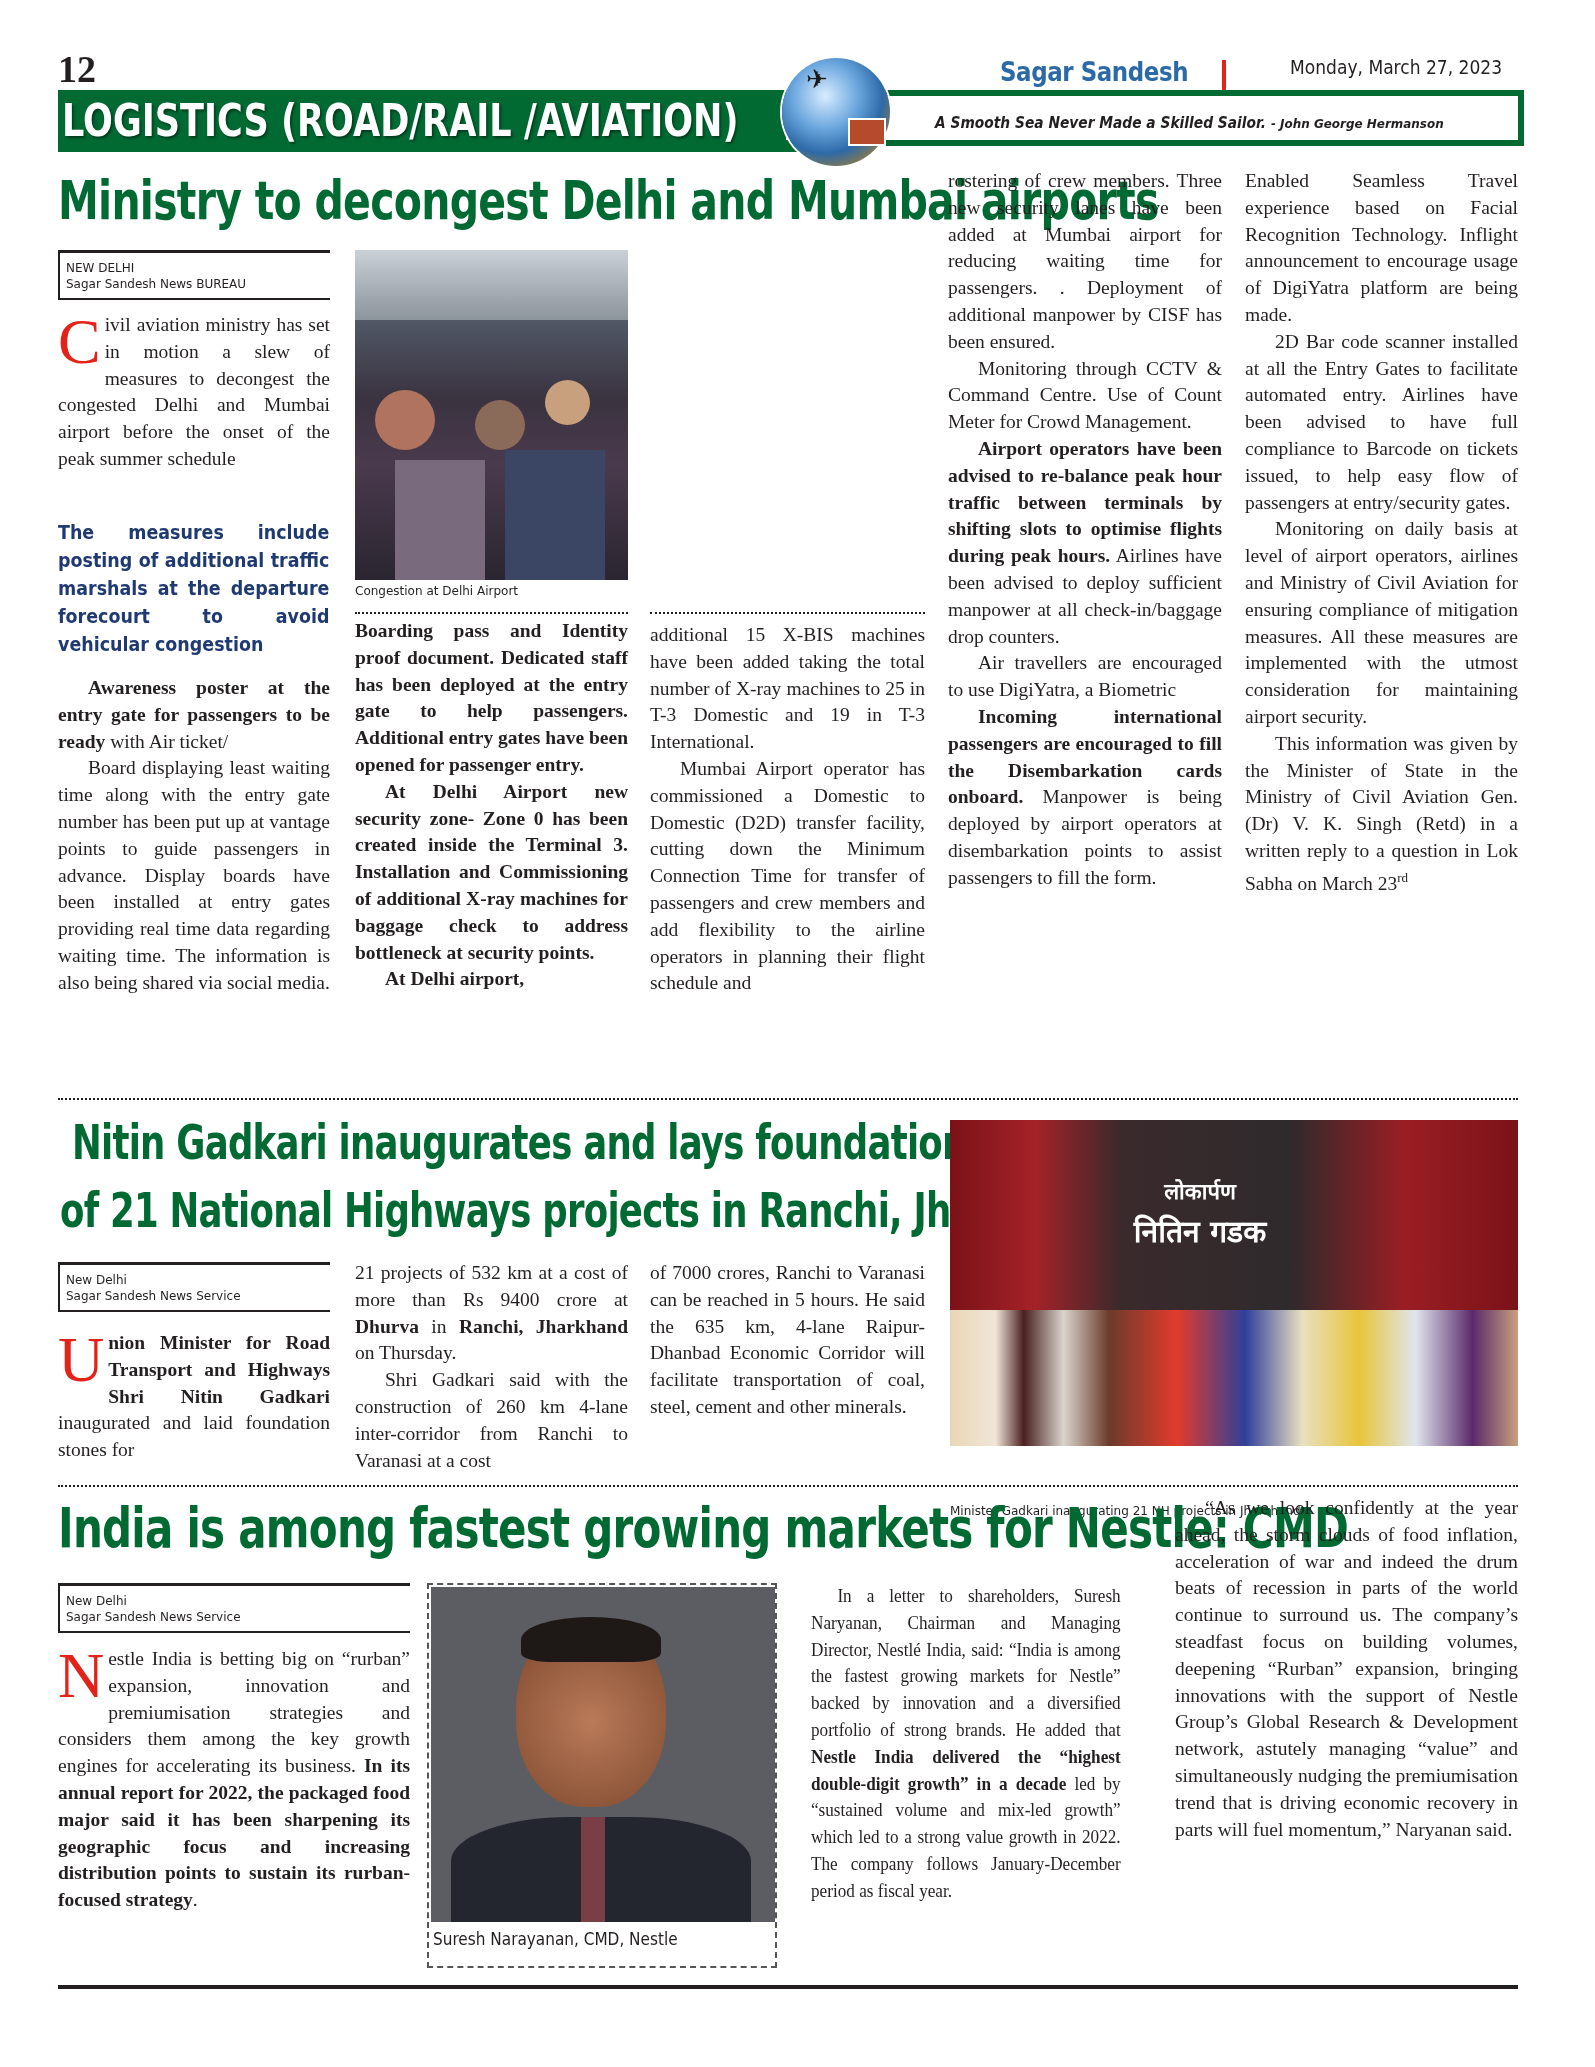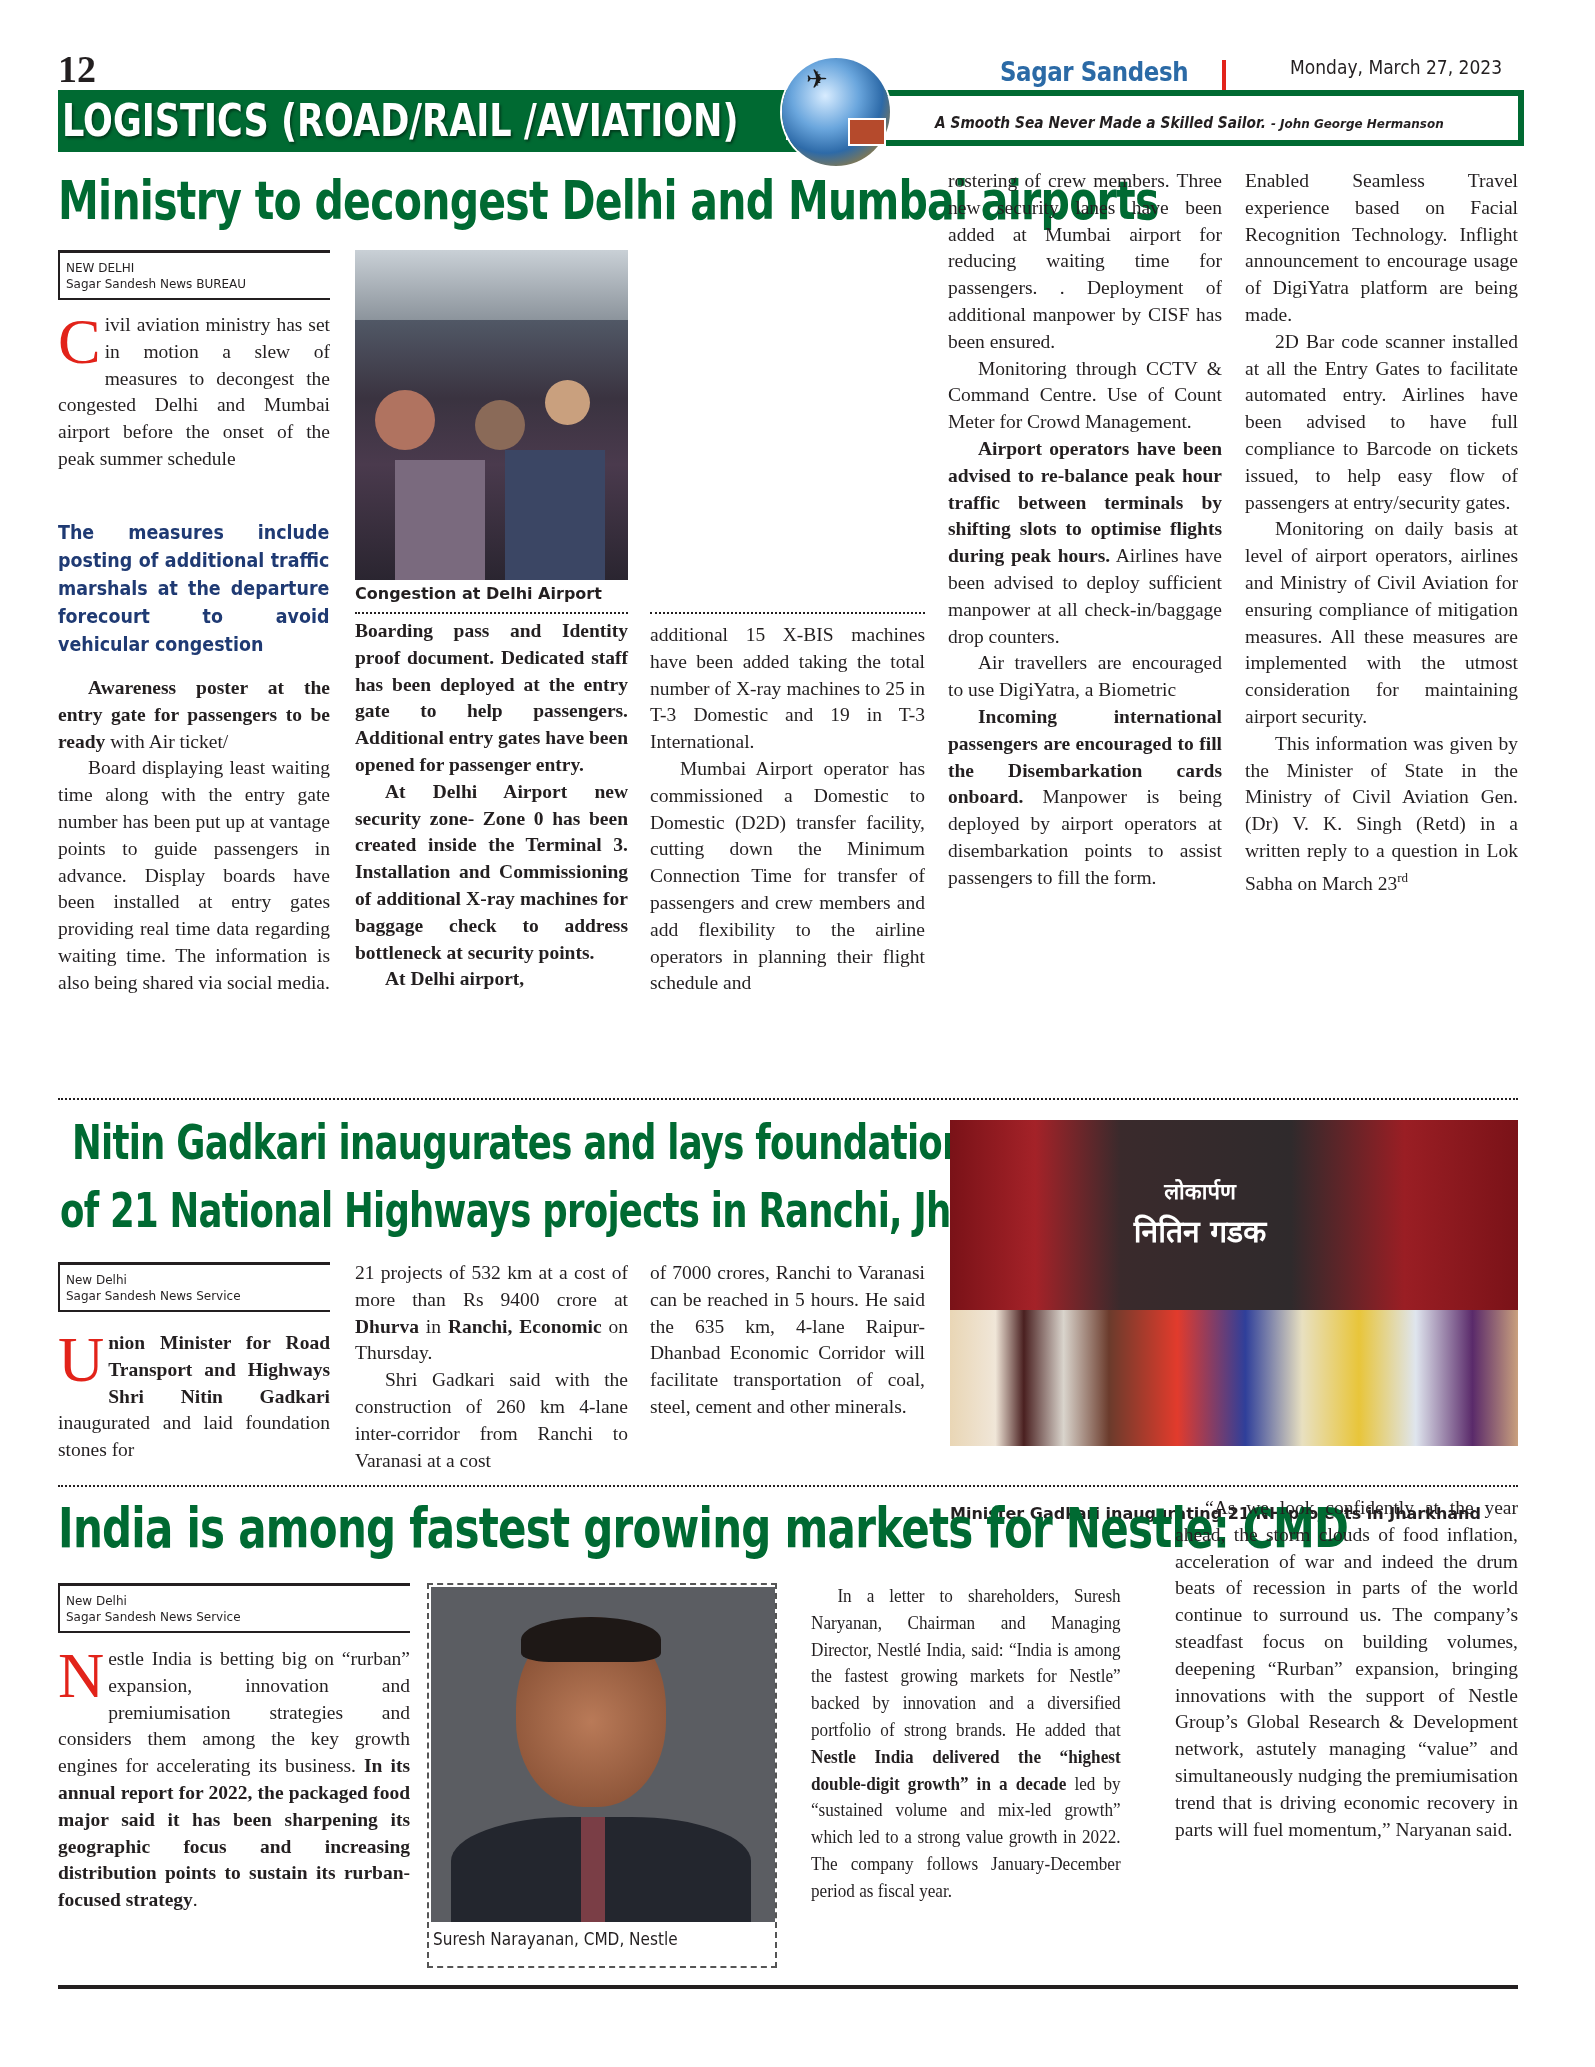--- a/index.html
+++ b/index.html
@@ -18,21 +18,21 @@
   .logo-plane{left:806px;top:64px;font-size:26px;color:#1a1a1a;}
   .logo-truck{left:848px;top:118px;width:34px;height:24px;background:#b54a2c;border:2px solid #fff;}
 
   .headline{font-family:"DejaVu Sans",sans-serif;font-weight:bold;color:#006a32;white-space:nowrap;transform-origin:left;letter-spacing:-1px;}
   .byline{border-top:3px solid #231f20;border-left:2px solid #231f20;border-bottom:2px solid #231f20;font-family:"DejaVu Sans",sans-serif;font-size:12px;line-height:16px;padding:7px 6px 6px;box-sizing:border-box;}
   .col{font-size:19.5px;line-height:26.8px;text-align:justify;}
   .col p{margin:0;}
   .col .ind{text-indent:30px;}
   .drop{float:left;color:#e2231a;font-size:64px;line-height:52px;margin:4px 4px 0 0;font-family:"Liberation Serif",serif;}
   .blue-lead{font-family:"DejaVu Sans",sans-serif;font-weight:bold;color:#1f3a73;font-size:19px;line-height:28px;text-align:justify;transform:scaleX(0.92);transform-origin:left;width:295px;}
-  .caption{font-family:"DejaVu Sans",sans-serif;font-weight:bold;font-size:16px;white-space:nowrap;}
+  .caption{font-family:"DejaVu Sans",sans-serif;font-weight:normal;font-size:12px;white-space:nowrap;}
   .dotted-h{border-top:2px dotted #231f20;height:0;}
   .photo{overflow:hidden;}
   .rule-bottom{left:58px;top:1985px;width:1460px;height:4px;background:#231f20;}
   .condensed{transform:scaleX(0.88);transform-origin:left;width:113.6%;}
 </style>
 </head>
 <body>
 
 <div class="abs pageno">12</div>
 <div class="abs masthead">Sagar Sandesh</div>
@@ -112,21 +112,21 @@
 <div class="abs byline" style="left:58px;top:1262px;width:272px;height:50px;">
   <div>New Delhi</div>
   <div>Sagar Sandesh News Service</div>
 </div>
 
 <div class="abs col" style="left:58px;top:1330px;width:272px;">
   <span class="drop">U</span><b>nion Minister for Road Transport and Highways Shri Nitin Gadkari</b><span> inaugurated and laid foundation stones for</span>
 </div>
 
 <div class="abs col" style="left:355px;top:1260px;width:273px;">
-  <p><span>21 projects of 532 km at a cost of more than Rs 9400 crore at </span><b>Dhurva</b><span> in </span><b>Ranchi, Economic</b><span> on Thursday.</span></p>
+  <p><span>21 projects of 532 km at a cost of more than Rs 9400 crore at </span><b>Dhurva</b><span> in </span><b>Ranchi, Jharkhand</b><span> on Thursday.</span></p>
   <p class="ind">Shri Gadkari said with the construction of 260 km 4-lane inter-corridor from Ranchi to Varanasi at a cost</p>
 </div>
 
 <div class="abs col" style="left:650px;top:1260px;width:275px;">
   <p>of 7000 crores, Ranchi to Varanasi can be reached in 5 hours. He said the 635 km, 4-lane Raipur-Dhanbad Economic Corridor will facilitate transportation of coal, steel, cement and other minerals.</p>
 </div>
 
 <div class="abs photo" style="left:950px;top:1120px;width:568px;height:326px;background:linear-gradient(90deg,#7a1218 0%,#a42228 15%,#3a2a2c 30%,#2f2a2c 60%,#9a1e24 80%,#7a1218 100%);">
   <div style="position:absolute;left:150px;top:55px;width:200px;text-align:center;color:#fff;font-family:'DejaVu Sans',sans-serif;font-size:22px;font-weight:bold;">लोकार्पण</div>
   <div style="position:absolute;left:150px;top:90px;width:200px;text-align:center;color:#fff;font-family:'DejaVu Sans',sans-serif;font-size:30px;font-weight:bold;">नितिन गडक</div>

